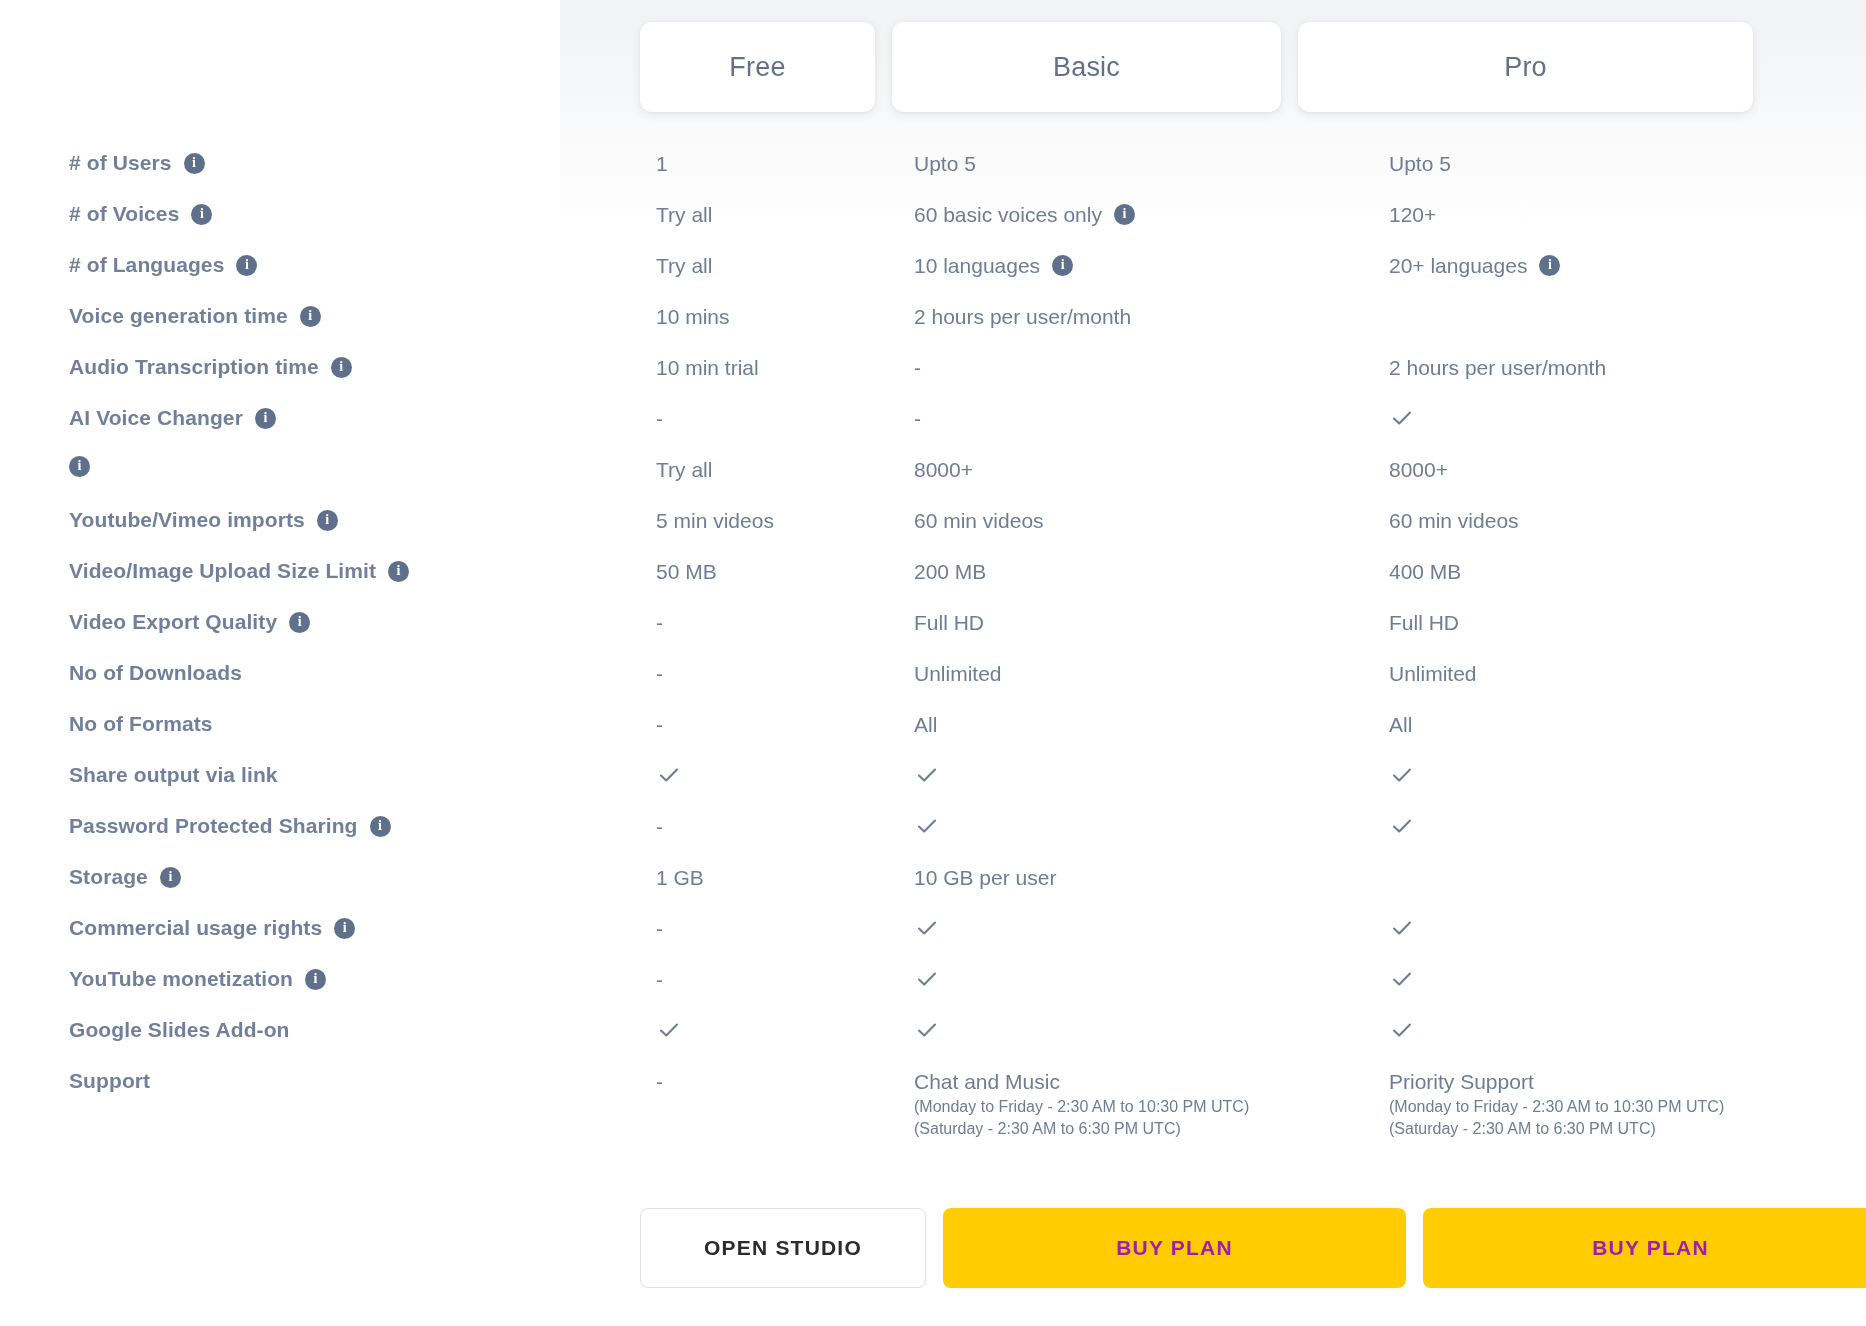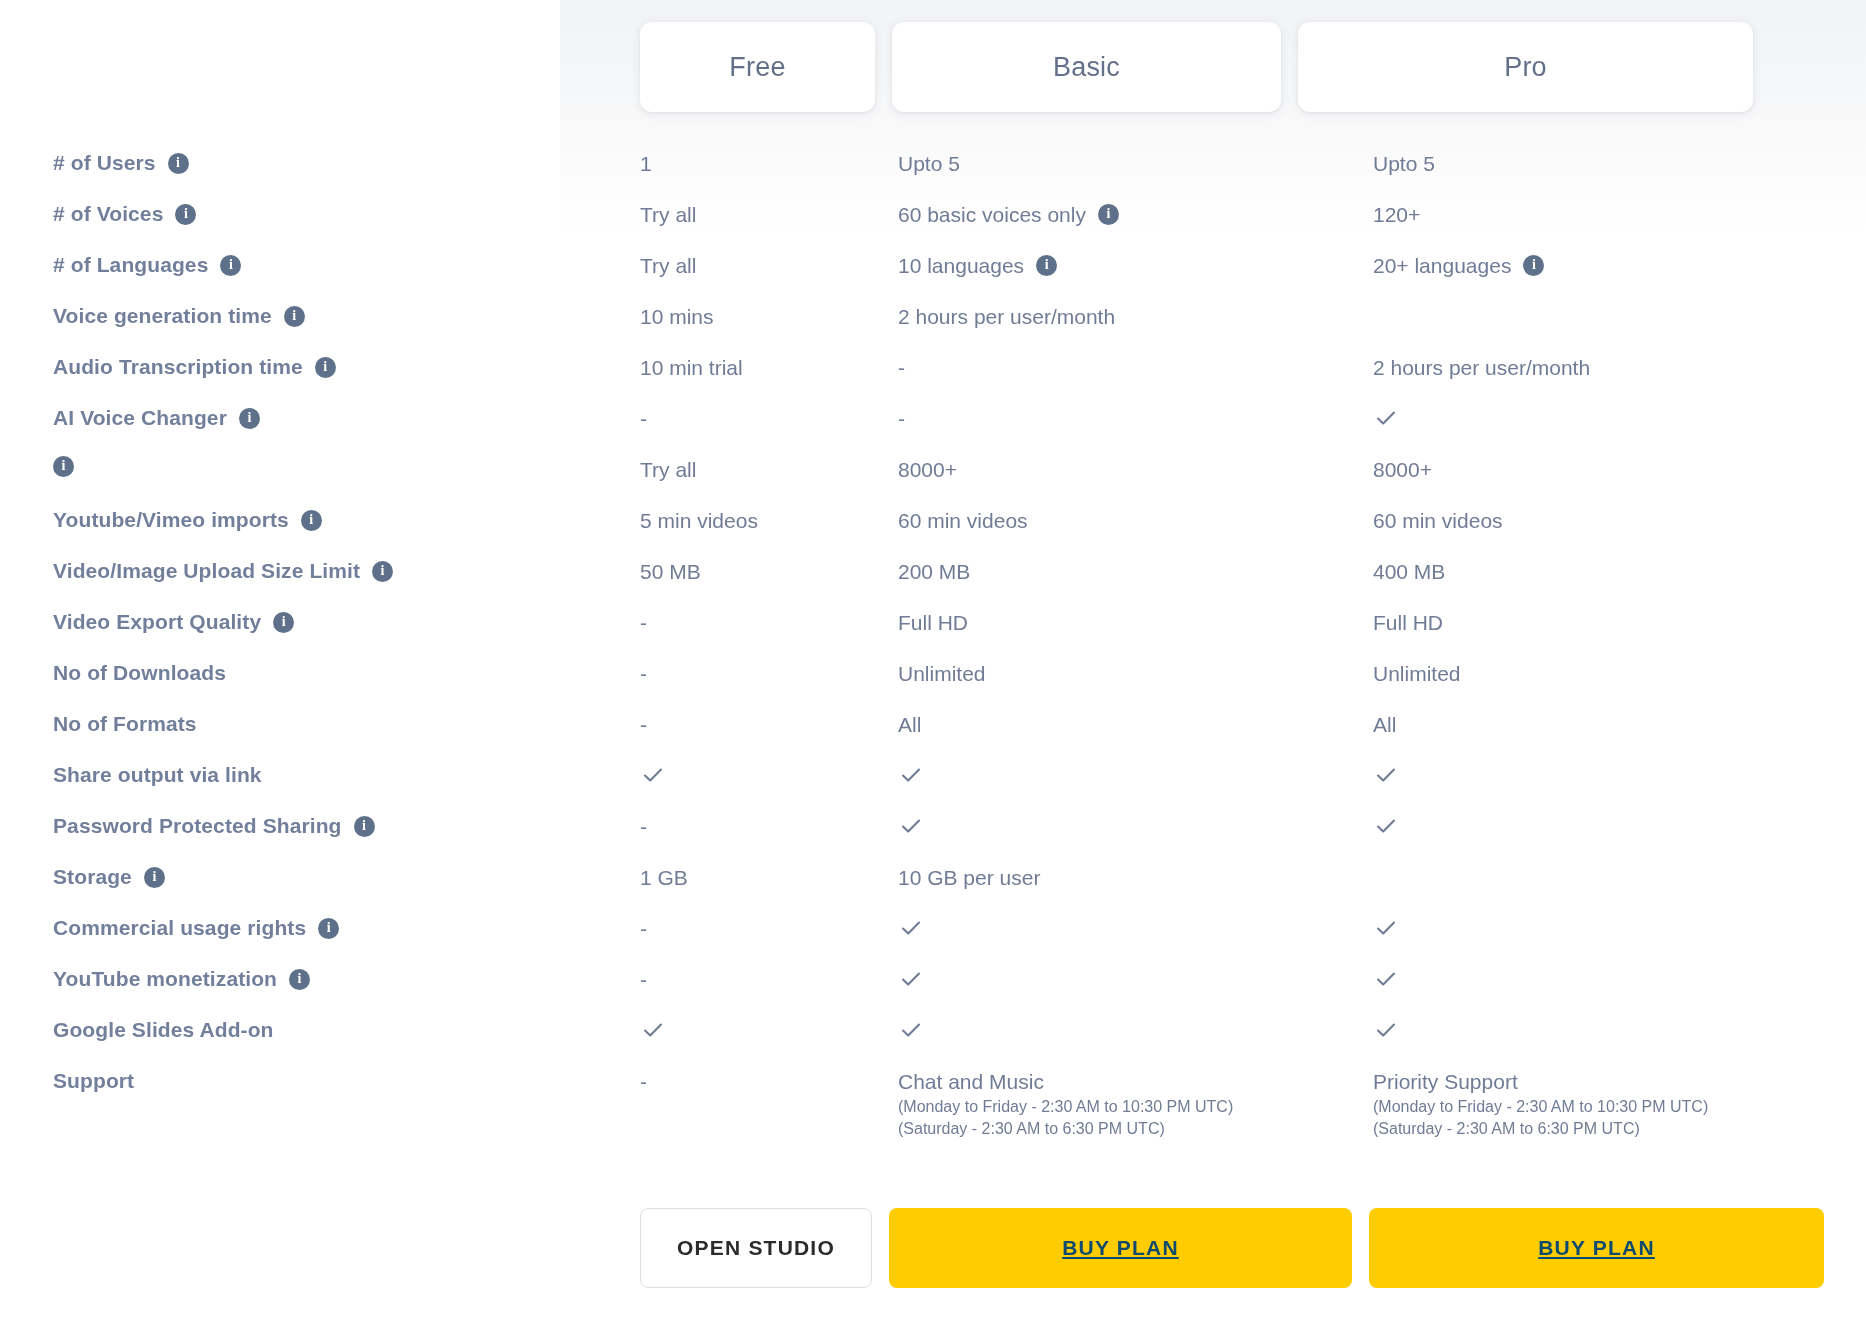--- a/index.html
+++ b/index.html
@@ -54,20 +54,21 @@
   .plan-tab.free  { width: 235px; }
   .plan-tab.basic { width: 389px; }
   .plan-tab.pro   { width: 455px; }
 
   
   .table {
     position: absolute;
     left: 0;
     top: 150px;
     width: 1866px;
+    padding-left: 16px;
   }
   .row {
     position: relative;
     display: flex;
     align-items: flex-start;
     min-height: 51px;
   }
   .cell-label {
     width: 640px;
     padding-left: 53px;
@@ -152,30 +153,29 @@
     align-items: center;
     justify-content: center;
     font-size: 21px;
     font-weight: bold;
     letter-spacing: 1.2px;
     cursor: pointer;
     border: none;
     font-family: "Liberation Sans", sans-serif;
   }
   .btn-outline {
-    width: 232px;
+    width: 286px;
     background: #ffffff;
     border: 1px solid #dcdfe5;
     color: #2b2b2b;
   }
   .btn-primary {
     width: 463px;
     background: #ffcc00;
-    color: #0c4a6e;
-    text-decoration: underline;
+    color: #a21caf;
   }
   .btn-primary.pro { width: 455px; }
 </style>
 </head>
 <body>
 
 <div id="root">
 
   <div class="header-wash"></div>
 

